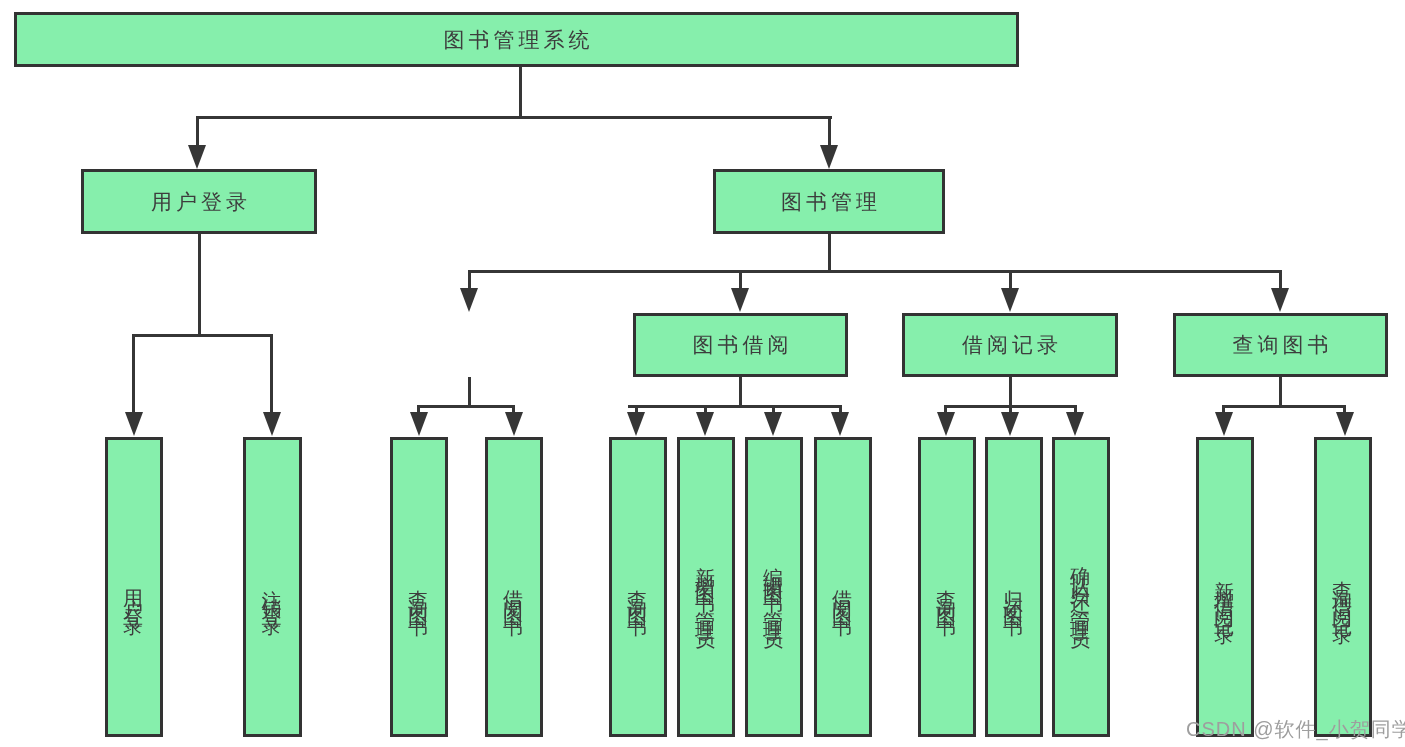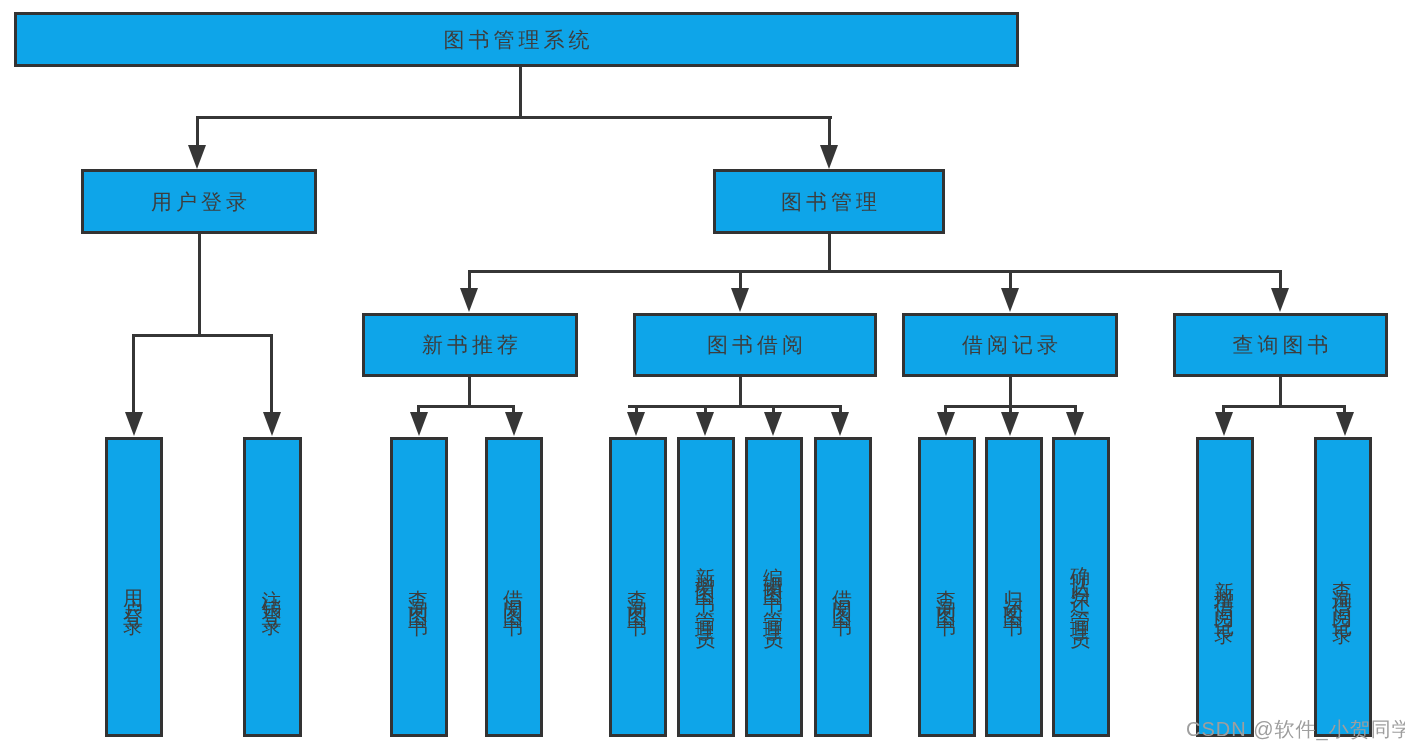--- a/index.html
+++ b/index.html
@@ -1,21 +1,21 @@
 <!DOCTYPE html>
 <html><head>
 <meta charset="utf-8">
 <style>
   html,body{margin:0;padding:0;background:#fff;}
   .canvas{
     position:relative;width:1405px;height:747px;background:#ffffff;overflow:hidden;
     font-family:"Liberation Sans","DejaVu Sans",sans-serif;color:#3d3d3d;
   }
   .node{
-    position:absolute;box-sizing:border-box;border:3px solid #333333;background:#0ea5e9;
+    position:absolute;box-sizing:border-box;border:3px solid #333333;background:#86efac;
     display:flex;align-items:center;justify-content:center;
   }
   .node.h span{font-size:21px;letter-spacing:4px;padding-left:4px;white-space:nowrap;}
   .node.v span{
     writing-mode:vertical-rl;text-orientation:mixed;
     font-size:20px;letter-spacing:9px;padding-top:9px;white-space:nowrap;
   }
   .vl{position:absolute;width:3px;background:#363636;}
   .hl{position:absolute;height:3px;background:#363636;}
   .arrow{
@@ -62,24 +62,21 @@
   <div class="hl" style="left:468px;top:270px;width:814px"></div>
   <div class="vl" style="left:468px;top:270px;height:22px"></div>
   <div class="arrow" style="left:460px;top:288px"></div>
   <div class="vl" style="left:739px;top:270px;height:22px"></div>
   <div class="arrow" style="left:731px;top:288px"></div>
   <div class="vl" style="left:1009px;top:270px;height:22px"></div>
   <div class="arrow" style="left:1001px;top:288px"></div>
   <div class="vl" style="left:1279px;top:270px;height:22px"></div>
   <div class="arrow" style="left:1271px;top:288px"></div>
 
-  <div class="node h" style="left:362px;top:313px;width:216px;height:64px">
-    <span>新书推荐</span>
-  </div>
-  <div class="node h" style="left:633px;top:313px;width:244px;height:64px">
+  <div class="node h" style="left:633px;top:313px;width:215px;height:64px">
     <span>图书借阅</span>
   </div>
   <div class="node h" style="left:902px;top:313px;width:216px;height:64px">
     <span>借阅记录</span>
   </div>
   <div class="node h" style="left:1173px;top:313px;width:215px;height:64px">
     <span>查询图书</span>
   </div>
 
   <div class="vl" style="left:468px;top:377px;height:31px"></div>

